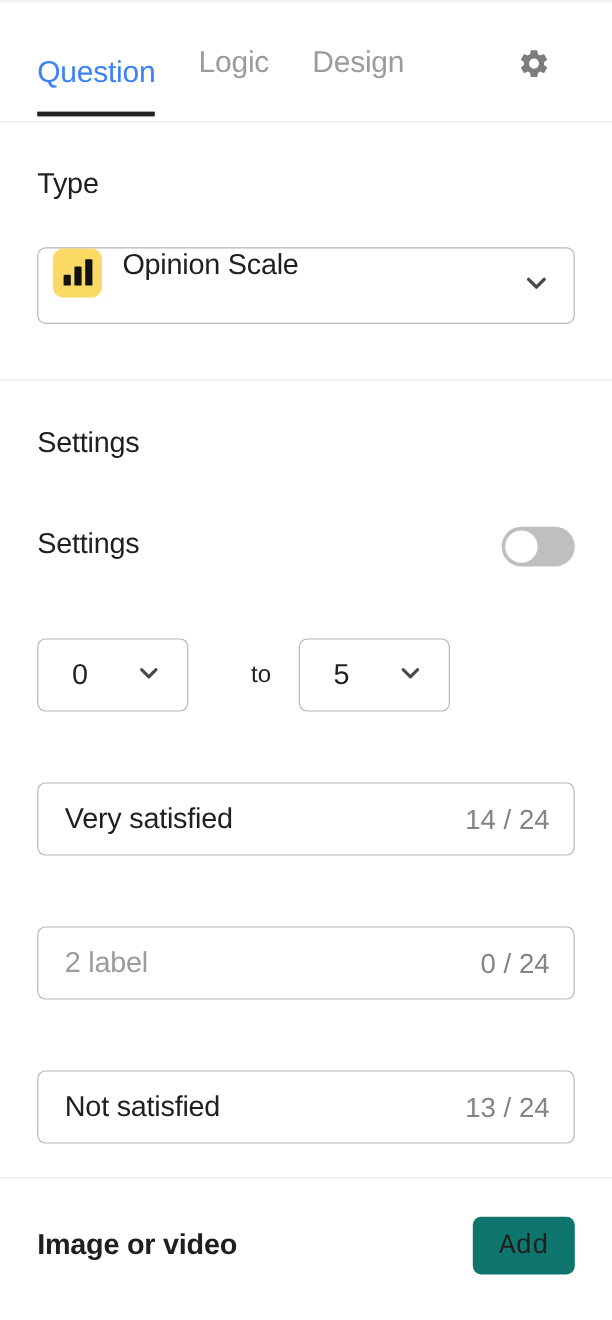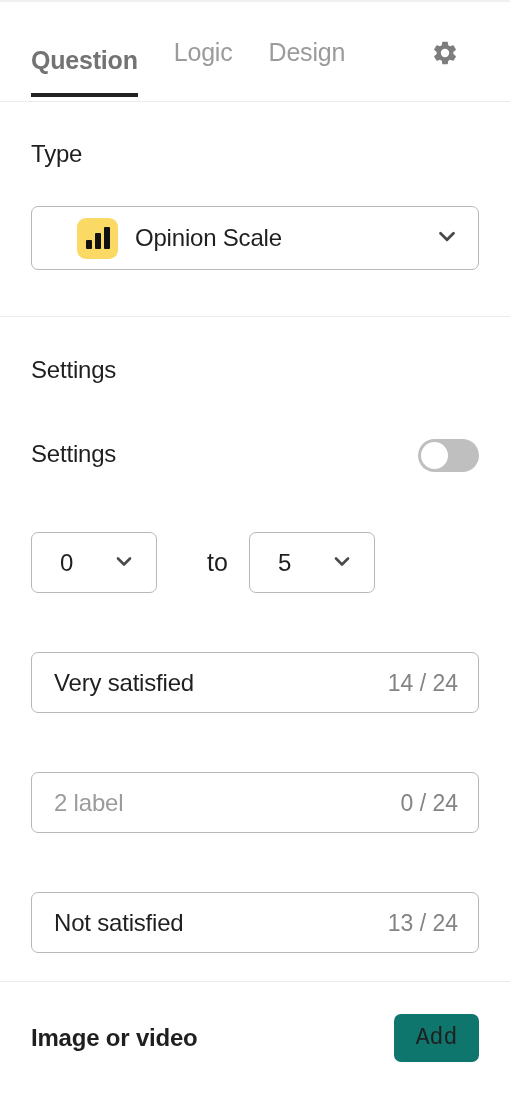--- a/index.html
+++ b/index.html
@@ -41,22 +41,22 @@
     font-size: 25px;
     letter-spacing: -0.2px;
     color: #9b9b9b;
     height: 100px;
     display: flex;
     align-items: center;
     cursor: pointer;
     white-space: nowrap;
   }
   .tab.active {
-    color: #737373;
-    font-weight: bold;
+    color: #3b82f6;
+    font-weight: normal;
     margin-top: 16px;
   }
   .tab.active::after {
     content: "";
     position: absolute;
     left: 0; right: 0;
     bottom: 13px;
     height: 4px;
     background: #222222;
   }
@@ -87,23 +87,21 @@
 
   
   .type-select {
     position: absolute;
     left: 31px; top: 204px;
     width: 448px; height: 64px;
     border: 1px solid #b8b8b8;
     border-radius: 7px;
     background: #ffffff;
     display: flex;
-    align-items: center;
-    cursor: pointer;
-    padding-left: 33px;
+    cursor: pointer;
   }
   .type-icon {
     width: 41px; height: 41px;
     margin-left: 12px;
     border-radius: 9px;
     background: #fad964;
     display: flex;
     align-items: flex-end;
     justify-content: center;
     padding-bottom: 10px;
@@ -178,21 +176,21 @@
     color: #1f1f1f;
   }
   .mini-select .chev { right: 20px; }
   .range-to-text {
     position: absolute;
     left: 155px; top: 0;
     width: 63px; height: 61px;
     display: flex;
     align-items: center;
     justify-content: center;
-    font-size: 25px;
+    font-size: 20px;
     color: #1f1f1f;
   }
 
   
   .label-field {
     position: absolute;
     left: 31px;
     width: 448px; height: 61px;
     border: 1px solid #b8b8b8;
     border-radius: 7px;

